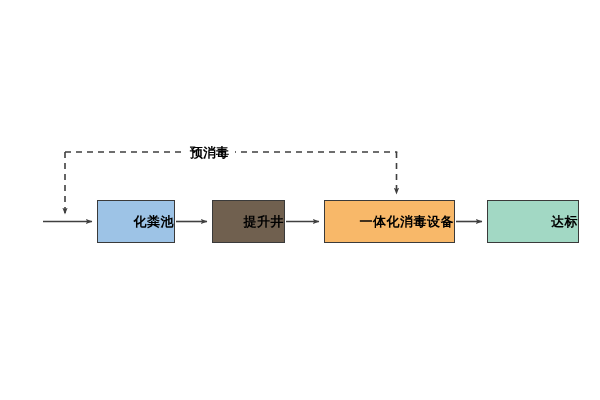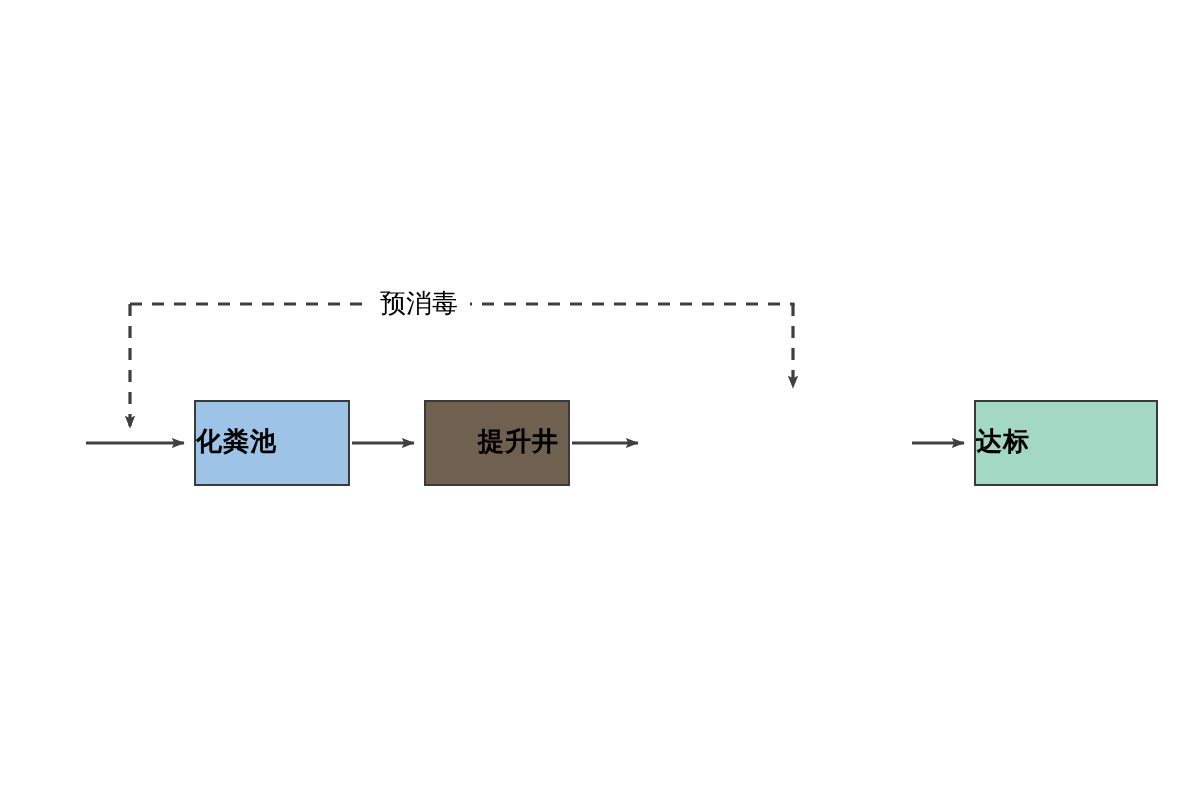--- a/index.html
+++ b/index.html
@@ -27,21 +27,21 @@
     width: 600px;
     height: 400px;
     pointer-events: none;
   }
   .node {
     position: absolute;
     box-sizing: border-box;
     border: 1px solid #3a3a3a;
     display: flex;
     align-items: center;
-    justify-content: flex-start;
+    justify-content: flex-end;
     font-weight: bold;
     font-size: 13px;
     color: #000000;
     letter-spacing: 0.5px;
     line-height: 1;
     white-space: nowrap;
   }
   .node-label {
     pointer-events: none;
   }
@@ -52,21 +52,21 @@
     left: 212px; top: 200px; width: 73px; height: 43px; padding-left: 26px;
   }
   #node-disinfection-equipment {
     left: 324px; top: 200px; width: 131px; height: 43px;
   }
   #node-standard-met {
     left: 487px; top: 200px; width: 92px; height: 43px;
   }
   .edge-label {
     position: absolute;
-    font-weight: normal;
+    font-weight: bold;
     font-size: 13px;
     color: #000000;
     background: #ffffff;
     padding: 0 6px;
     line-height: 1;
     white-space: nowrap;
   }
   #label-pre-disinfection {
     left: 184px;
     top: 144px;
@@ -117,20 +117,23 @@
   </svg>
 
   <div class="node" id="node-septic-tank" style="background:#9DC3E6;">
     <span class="node-label">化粪池</span>
   </div>
 
   <div class="node" id="node-lift-well" style="background:#70604F;">
     <span class="node-label">提升井</span>
   </div>
 
+  <div class="node" id="node-disinfection-equipment" style="background:#F8B869;">
+    <span class="node-label">一体化消毒设备</span>
+  </div>
 
   <div class="node" id="node-standard-met" style="background:#A2D8C4;">
     <span class="node-label">达标</span>
   </div>
 
   <div class="edge-label" id="label-pre-disinfection">预消毒</div>
 
 </div>
 
 </body></html>

